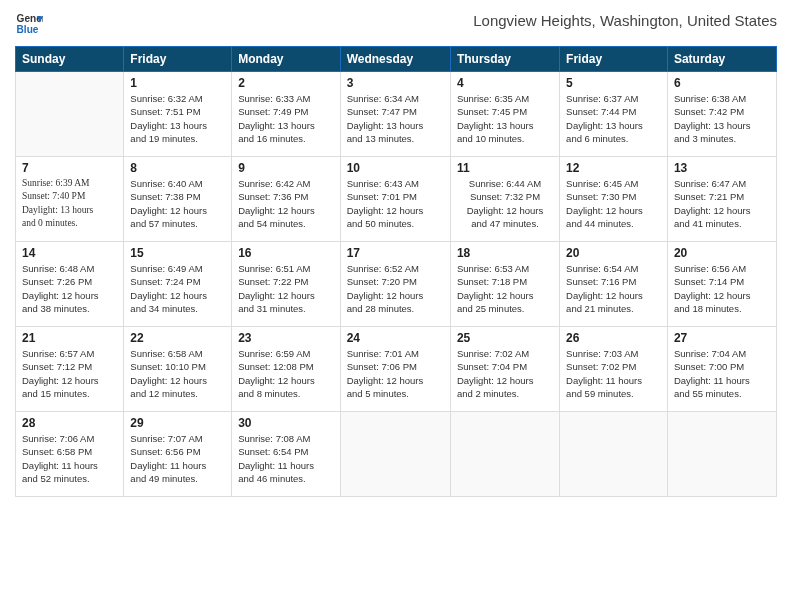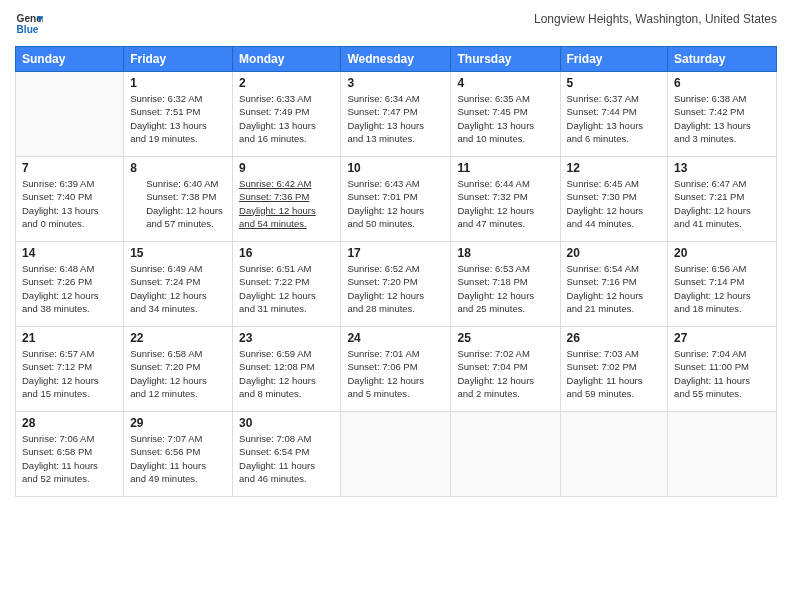--- a/index.html
+++ b/index.html
@@ -34,32 +34,32 @@
     .title-section {
       text-align: right;
     }
     .month-title {
       font-size: 32px;
       font-weight: bold;
       color: #222;
       line-height: 1;
     }
     .location-title {
-      font-size: 12px;
+      font-size: 15px;
       color: #444;
       margin-top: 2px;
     }
     .calendar-table {
       width: 100%;
       border-collapse: collapse;
       margin-top: 8px;
       border: 1px solid #ccc;
     }
     .calendar-table th {
-      background-color: #3b82f6;
+      background-color: #0c4a6e;
       color: #fff;
       font-size: 12px;
       font-weight: bold;
       text-align: left;
       padding: 5px 6px;
       border: 1px solid #1a6bbf;
     }
     .calendar-table td {
       vertical-align: top;
       font-size: 10px;
@@ -155,49 +155,49 @@
             <div class="day-number">6</div>
             <div class="day-info" style="white-space: pre-line;">Sunrise: 6:38 AM
 Sunset: 7:42 PM
 Daylight: 13 hours
 and 3 minutes.</div>
           </td>
         </tr>
         <tr>
           <td>
             <div class="day-number">7</div>
-            <div class="day-info" style="white-space: pre-line;">Sunrise: 6:39 AM
+            <div class="day-info" style="white-space: pre-line; font-family: Liberation Serif, serif;">Sunrise: 6:39 AM
 Sunset: 7:40 PM
 Daylight: 13 hours
 and 0 minutes.</div>
           </td>
           <td>
             <div class="day-number">8</div>
-            <div class="day-info" style="white-space: pre-line; margin-left: 16px;">Sunrise: 6:40 AM
+            <div class="day-info" style="white-space: pre-line;">Sunrise: 6:40 AM
 Sunset: 7:38 PM
 Daylight: 12 hours
 and 57 minutes.</div>
           </td>
           <td>
             <div class="day-number">9</div>
-            <div class="day-info" style="white-space: pre-line; text-decoration: underline;">Sunrise: 6:42 AM
+            <div class="day-info" style="white-space: pre-line;">Sunrise: 6:42 AM
 Sunset: 7:36 PM
 Daylight: 12 hours
 and 54 minutes.</div>
           </td>
           <td>
             <div class="day-number">10</div>
             <div class="day-info" style="white-space: pre-line;">Sunrise: 6:43 AM
 Sunset: 7:01 PM
 Daylight: 12 hours
 and 50 minutes.</div>
           </td>
           <td>
             <div class="day-number">11</div>
-            <div class="day-info" style="white-space: pre-line;">Sunrise: 6:44 AM
+            <div class="day-info" style="white-space: pre-line; text-align: center;">Sunrise: 6:44 AM
 Sunset: 7:32 PM
 Daylight: 12 hours
 and 47 minutes.</div>
           </td>
           <td>
             <div class="day-number">12</div>
             <div class="day-info" style="white-space: pre-line;">Sunrise: 6:45 AM
 Sunset: 7:30 PM
 Daylight: 12 hours
 and 44 minutes.</div>
@@ -265,21 +265,21 @@
           <td>
             <div class="day-number">21</div>
             <div class="day-info" style="white-space: pre-line;">Sunrise: 6:57 AM
 Sunset: 7:12 PM
 Daylight: 12 hours
 and 15 minutes.</div>
           </td>
           <td>
             <div class="day-number">22</div>
             <div class="day-info" style="white-space: pre-line;">Sunrise: 6:58 AM
-Sunset: 7:20 PM
+Sunset: 10:10 PM
 Daylight: 12 hours
 and 12 minutes.</div>
           </td>
           <td>
             <div class="day-number">23</div>
             <div class="day-info" style="white-space: pre-line;">Sunrise: 6:59 AM
 Sunset: 12:08 PM
 Daylight: 12 hours
 and 8 minutes.</div>
           </td>
@@ -300,21 +300,21 @@
           <td>
             <div class="day-number">26</div>
             <div class="day-info" style="white-space: pre-line;">Sunrise: 7:03 AM
 Sunset: 7:02 PM
 Daylight: 11 hours
 and 59 minutes.</div>
           </td>
           <td>
             <div class="day-number">27</div>
             <div class="day-info" style="white-space: pre-line;">Sunrise: 7:04 AM
-Sunset: 11:00 PM
+Sunset: 7:00 PM
 Daylight: 11 hours
 and 55 minutes.</div>
           </td>
         </tr>
         <tr>
           <td>
             <div class="day-number">28</div>
             <div class="day-info" style="white-space: pre-line;">Sunrise: 7:06 AM
 Sunset: 6:58 PM
 Daylight: 11 hours

